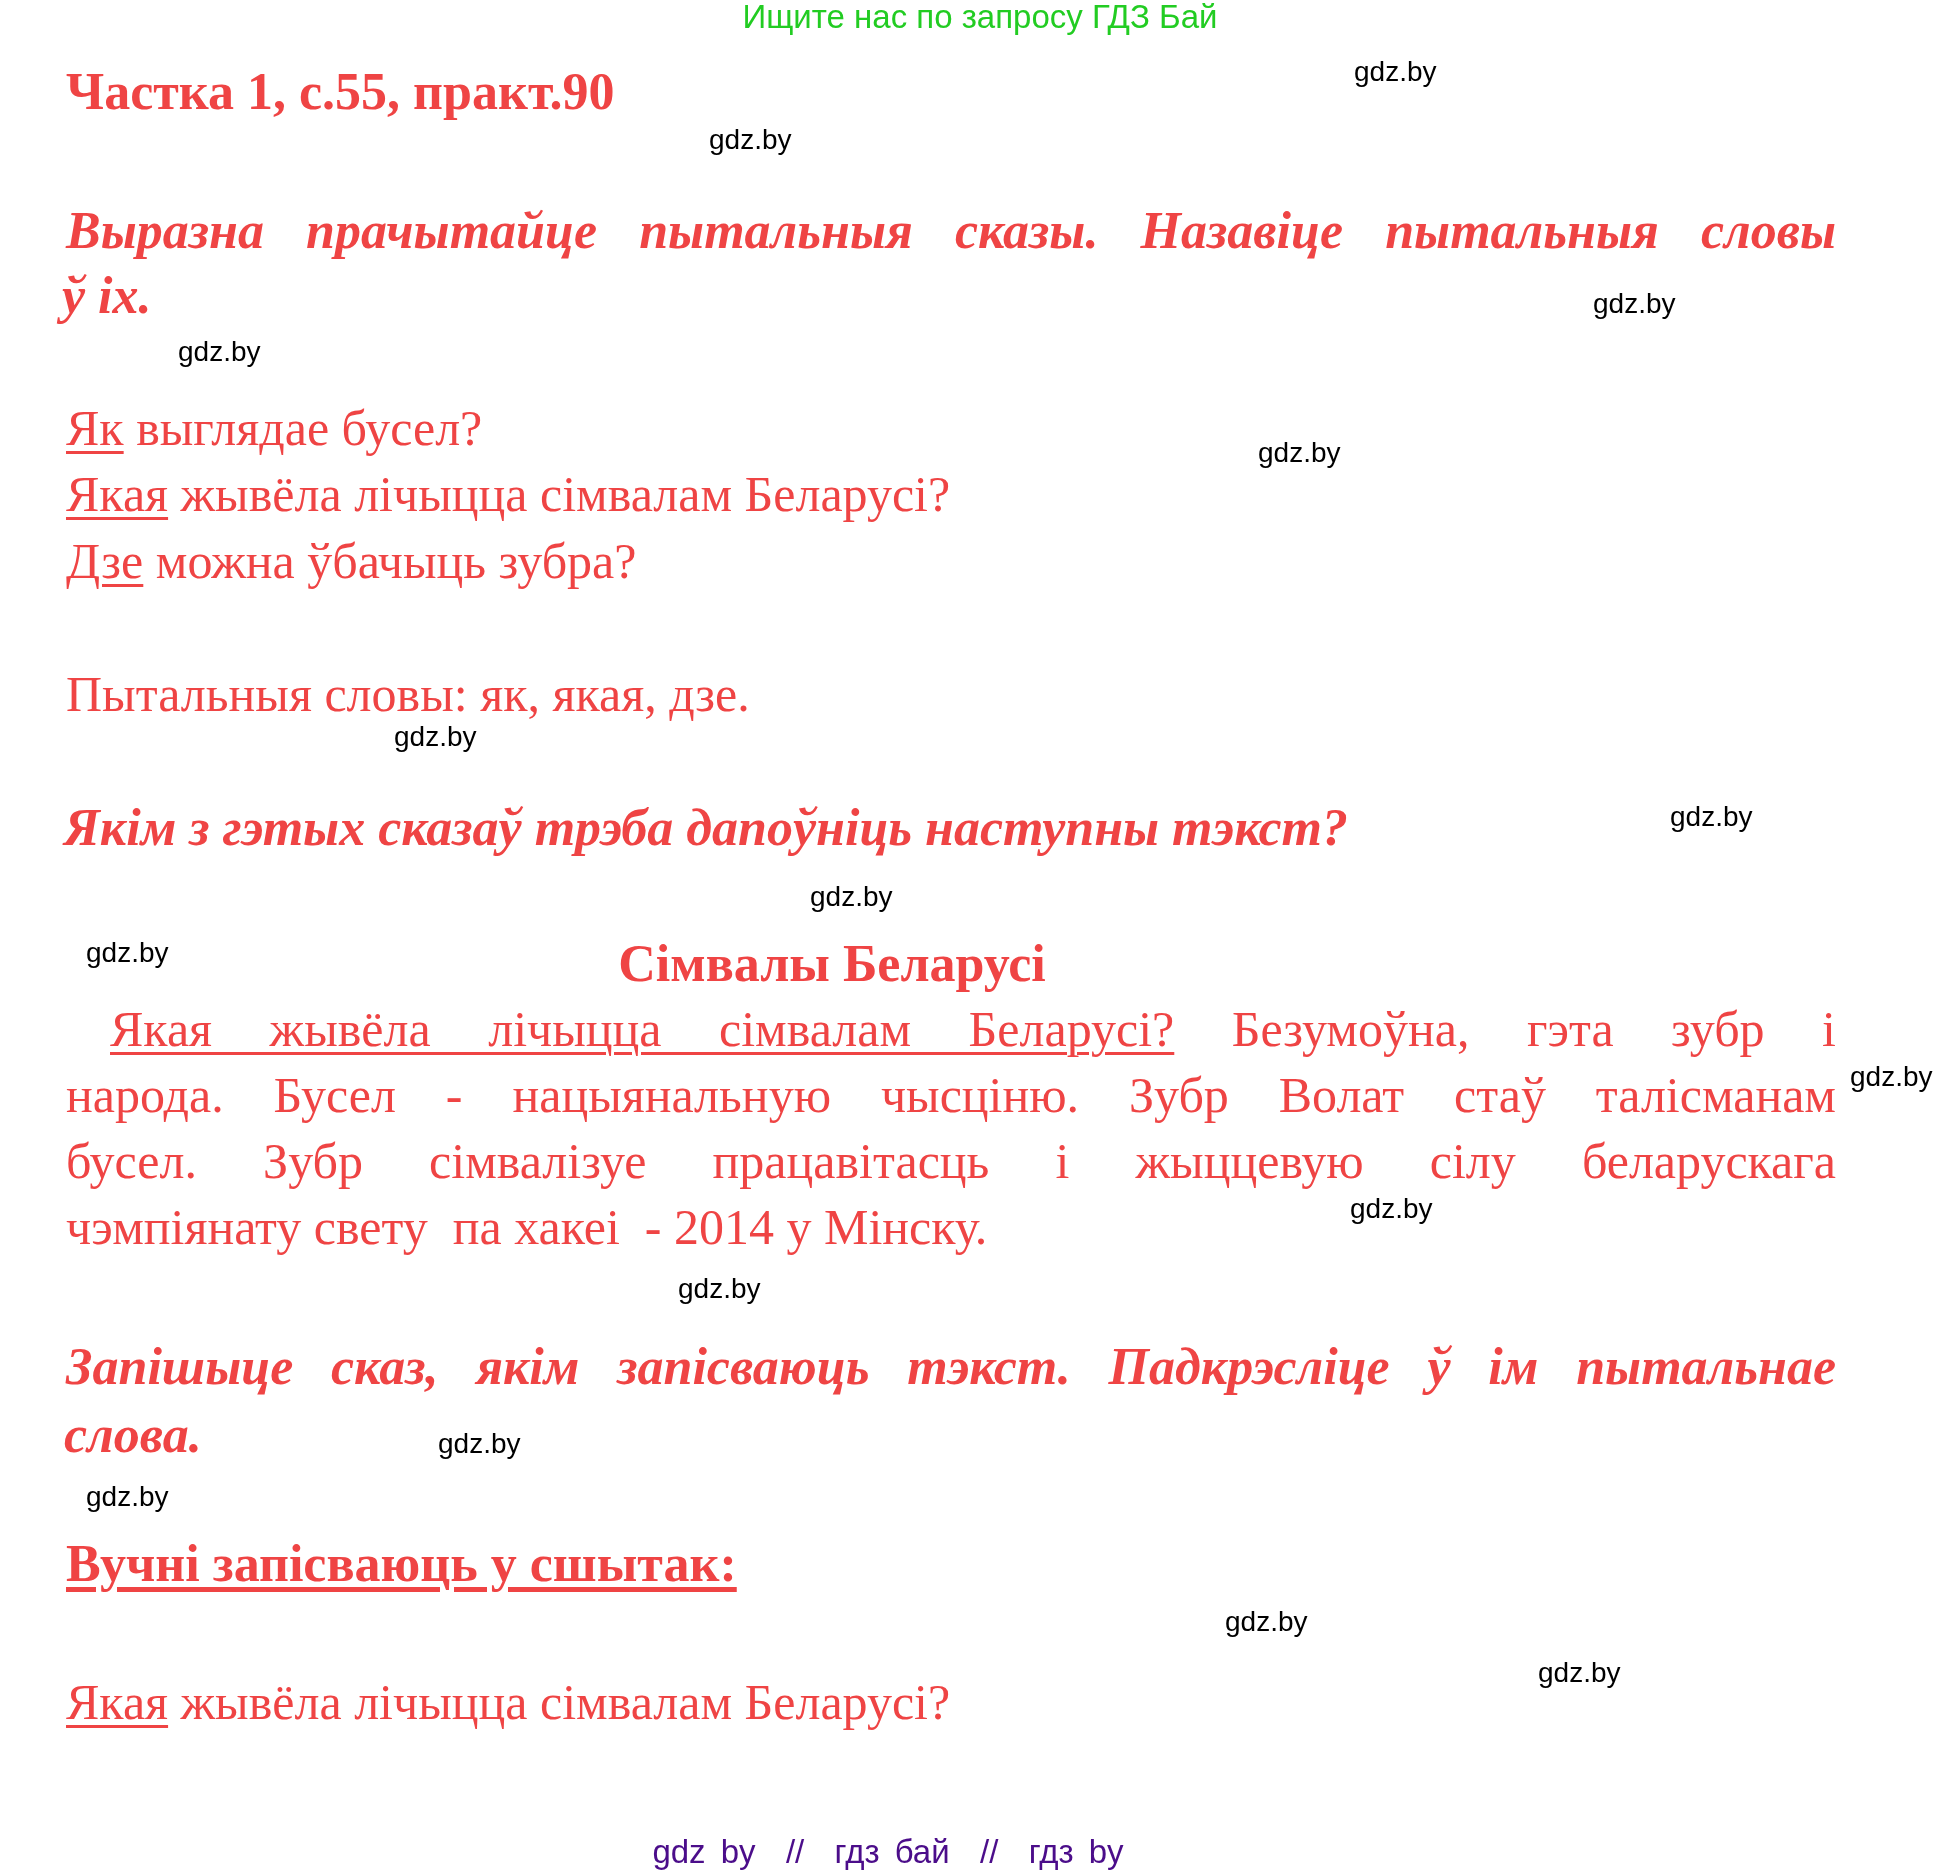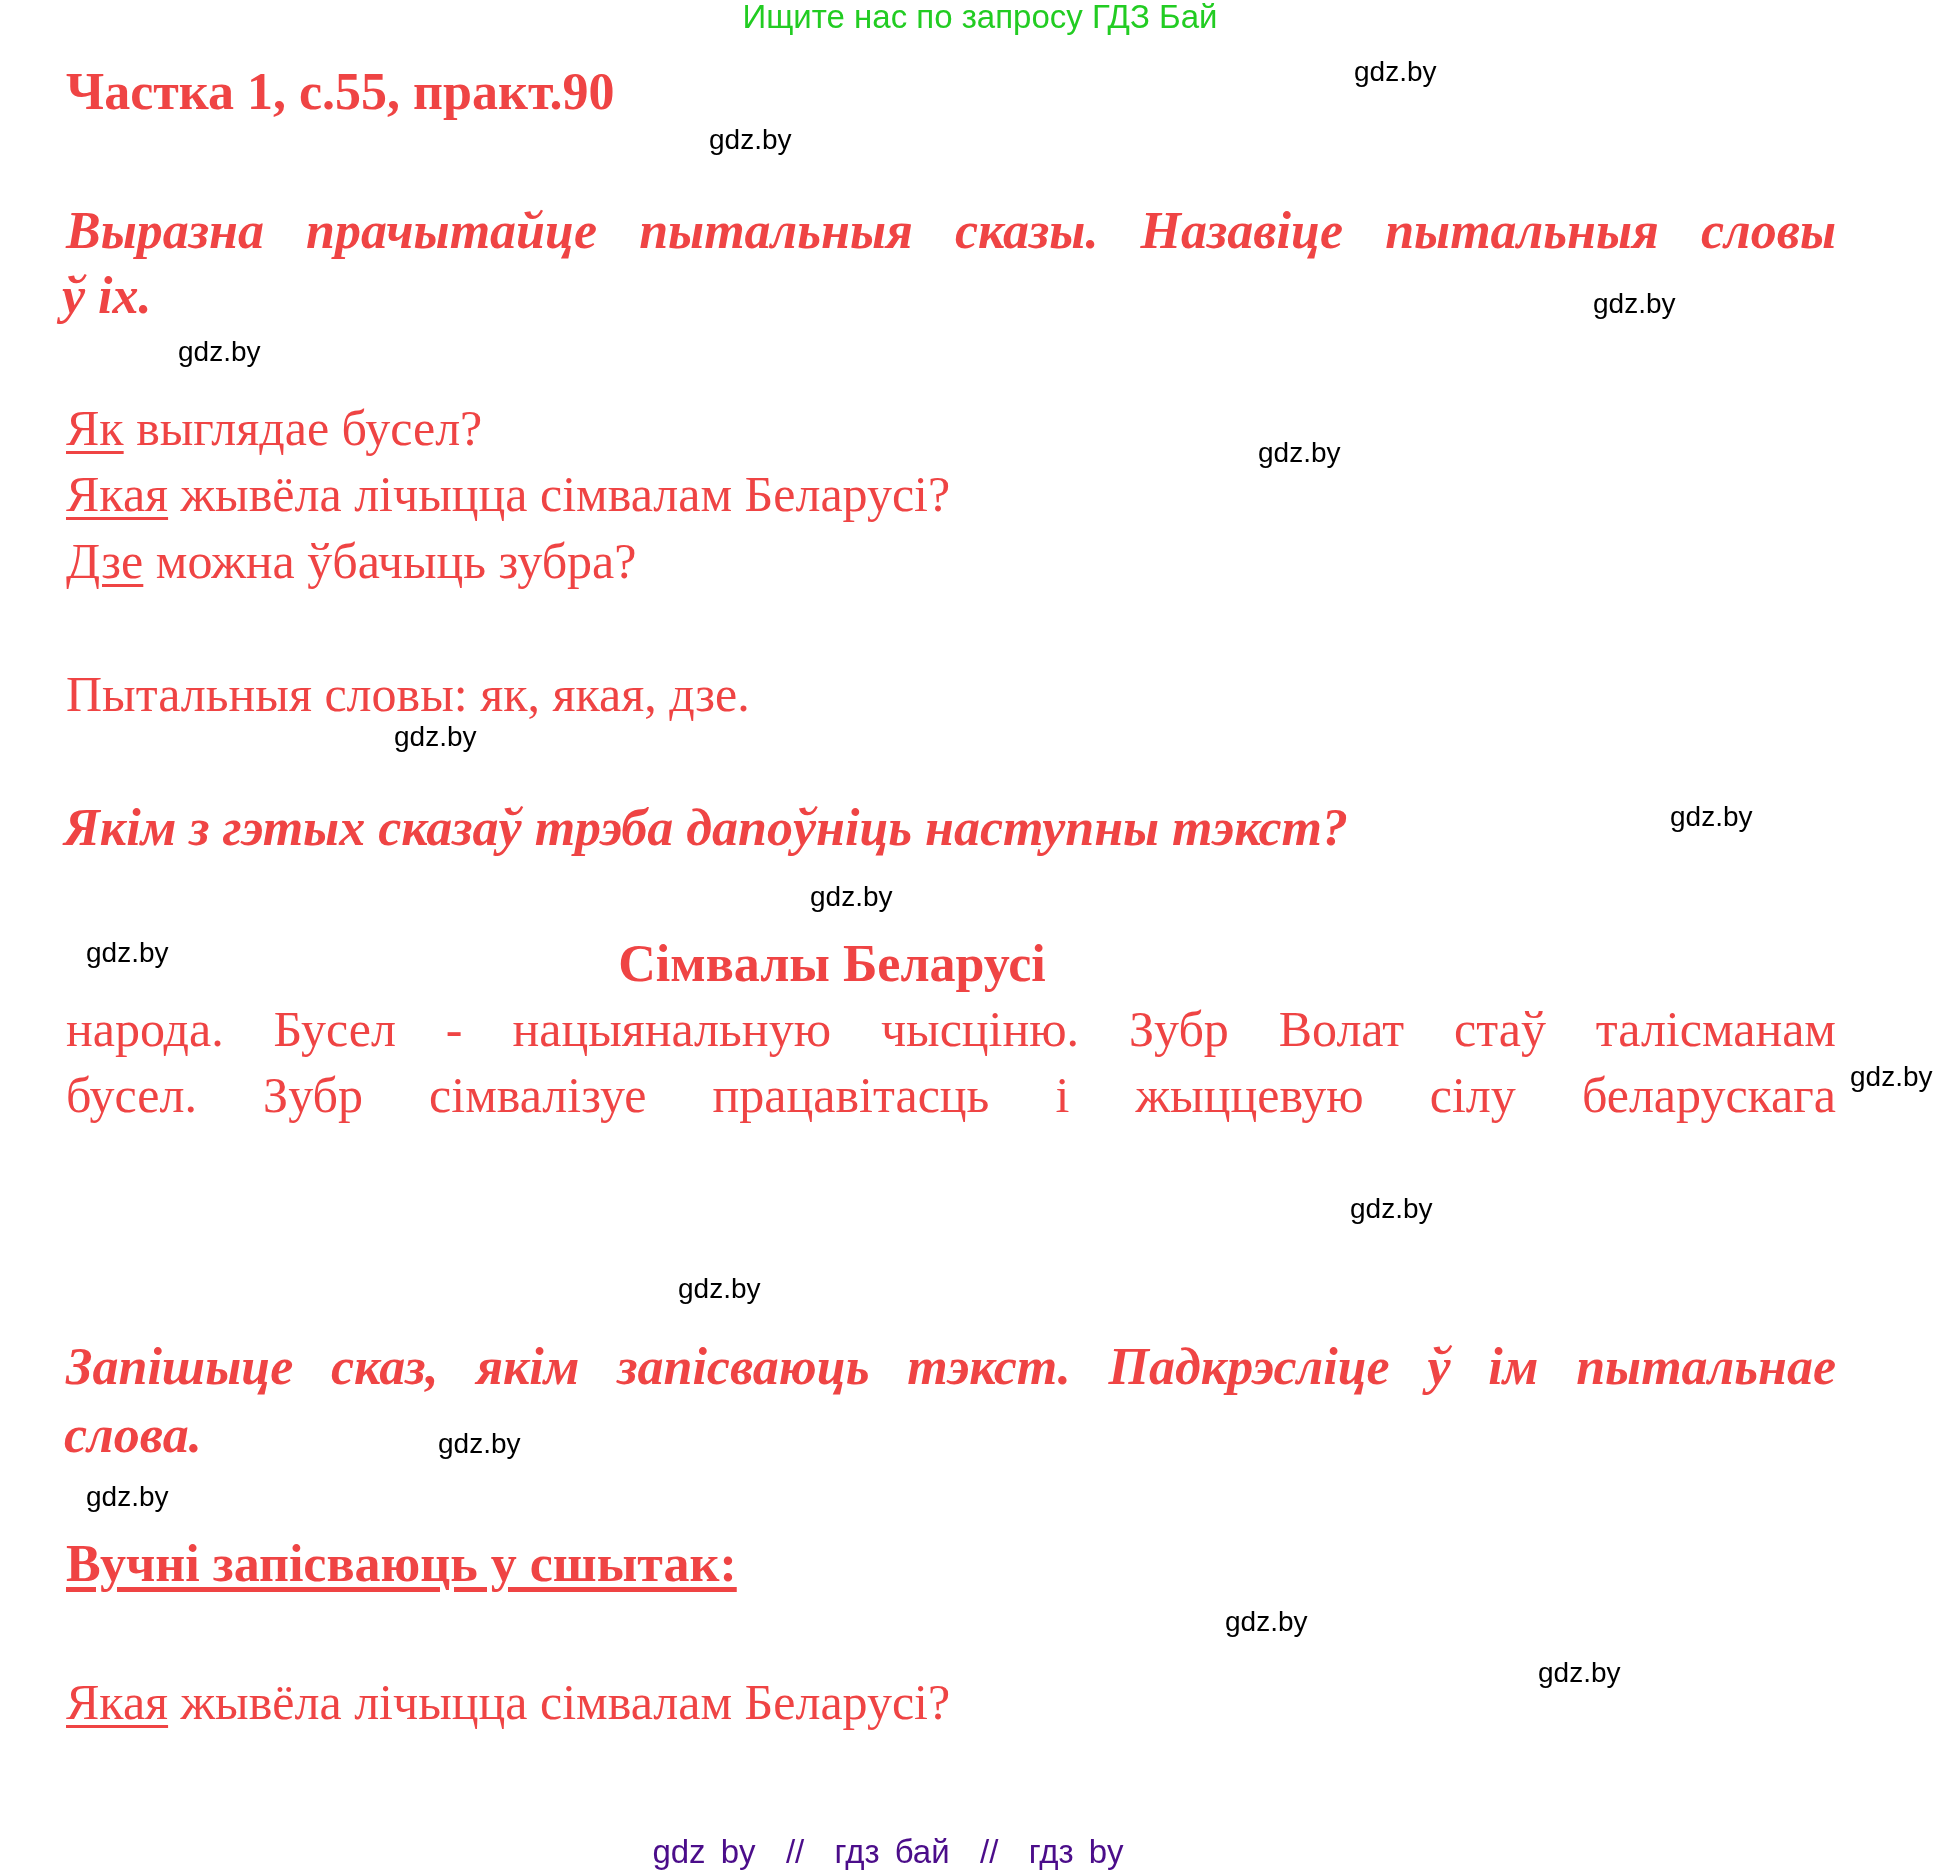--- a/index.html
+++ b/index.html
@@ -41,22 +41,24 @@
   <span class="u">Дзе</span><span> можна ўбачыць зубра?</span>
 </div>
 
 <div class="abs serif body-line" style="left:66px; top:664px;">Пытальныя словы: як, якая, дзе.</div>
 
 <div class="abs serif instr" style="left:64px; top:795px;">Якім з гэтых сказаў трэба дапоўніць наступны тэкст?</div>
 
 <div class="abs serif center-title" style="top:934px;">Сімвалы Беларусі</div>
 
 <div class="block serif para" style="top:996px;">
+  <span class="line" style="padding-left:44px;"><span class="u">Якая жывёла лічыцца сімвалам Беларусі?</span><span> Безумоўна, гэта зубр і</span></span>
   <span class="line">народа. Бусел - нацыянальную чысціню. Зубр Волат стаў талісманам</span>
   <span class="line">бусел. Зубр сімвалізуе працавітасць і жыццевую сілу беларускага</span>
+  <span class="abs" style="left:0; top:198px; white-space:pre;">чэмпіянату свету  па хакеі  - 2014 у Мінску.</span>
 </div>
 
 <div class="block serif instr justify" style="top:1334px;">Запішыце сказ, якім запісваюць тэкст. Падкрэсліце ў ім пытальнае</div>
 <div class="abs serif instr" style="left:64px; top:1402px;">слова.</div>
 
 <div class="abs serif heading-u" style="left:66px; top:1534px;">Вучні запісваюць у сшытак:</div>
 
 <div class="abs serif body-line" style="left:66px; top:1672px;">
   <span class="u">Якая</span><span> жывёла лічыцца сімвалам Беларусі?</span>
 </div>

